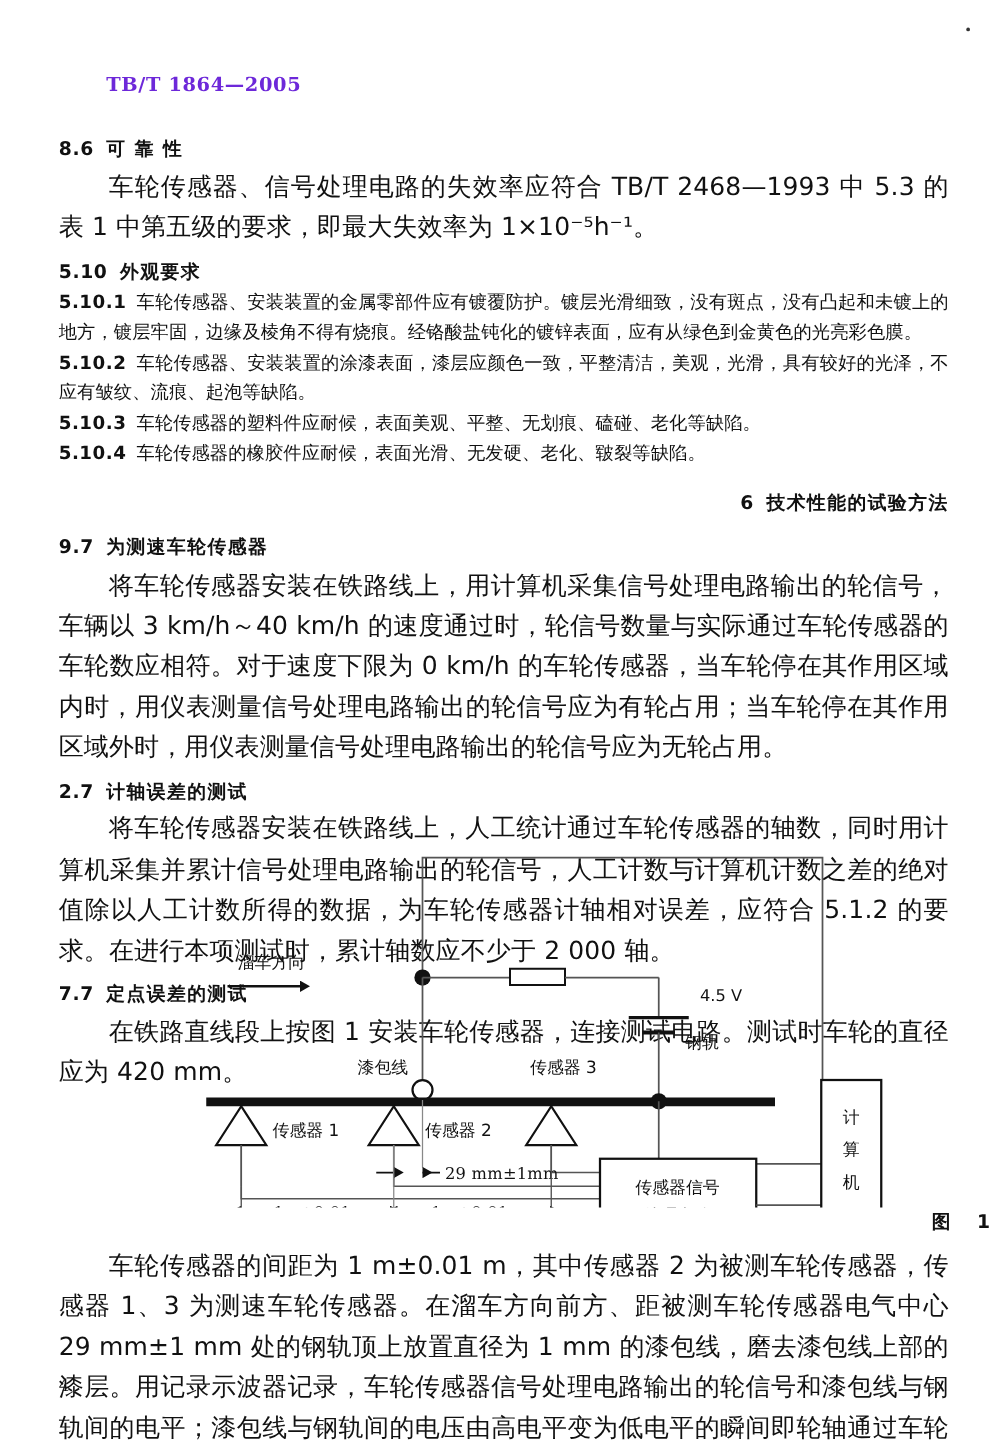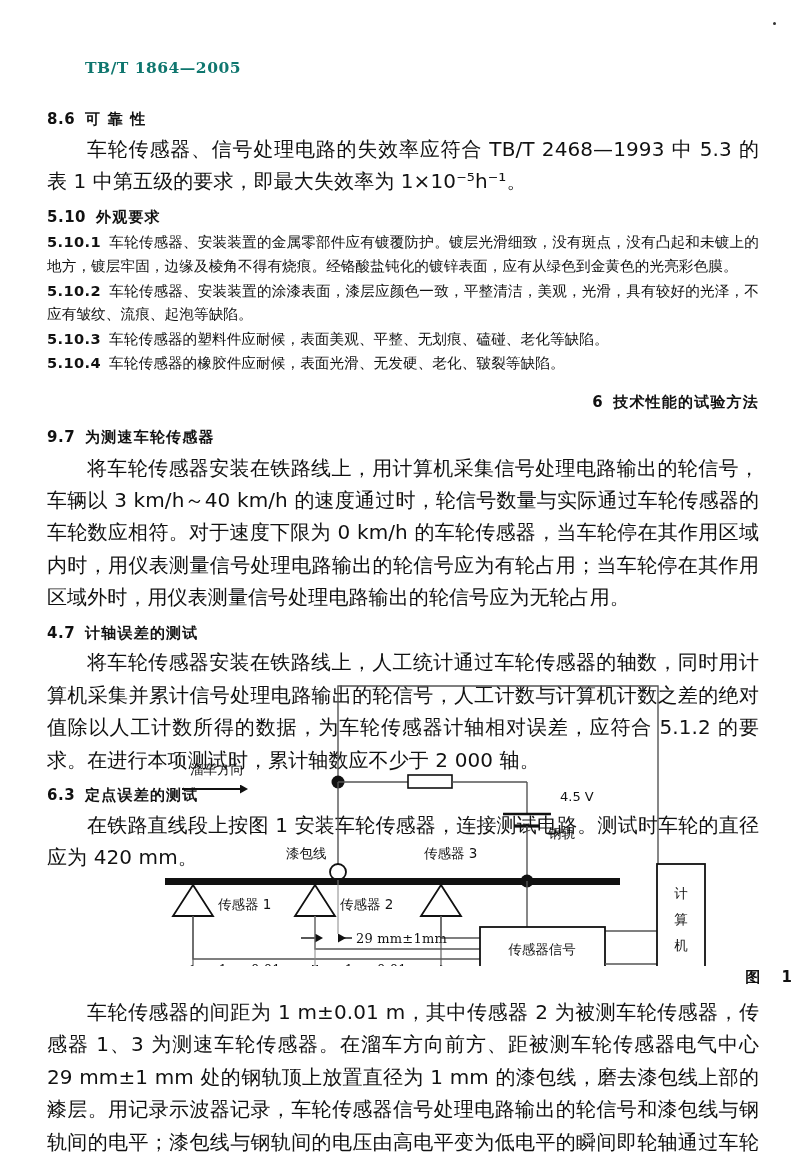--- a/index.html
+++ b/index.html
@@ -23,21 +23,21 @@
   }
   
   .doc-header {
     position: absolute;
     left: 85px;
     top: 58px;
     font-family: "DejaVu Serif", "Liberation Serif", serif;
     font-weight: bold;
     font-size: 15.5px;
     letter-spacing: 0.5px;
-    color: #0f766e;
+    color: #6d28d9;
   }
   
   .content {
     position: absolute;
     left: 47px;
     top: 100px;
     width: 712px;
   }
   .sec-head {
     font-size: 15px;
@@ -169,26 +169,26 @@
     <div class="sec-head major">
       <span class="num">6</span><span>技术性能的试验方法</span>
     </div>
 
     <div class="sec-head sub2">
       <span class="num">9.7</span><span>为测速车轮传感器</span>
     </div>
     <p class="para indent">将车轮传感器安装在铁路线上，用计算机采集信号处理电路输出的轮信号，车辆以 3 km/h～40 km/h 的速度通过时，轮信号数量与实际通过车轮传感器的车轮数应相符。对于速度下限为 0 km/h 的车轮传感器，当车轮停在其作用区域内时，用仪表测量信号处理电路输出的轮信号应为有轮占用；当车轮停在其作用区域外时，用仪表测量信号处理电路输出的轮信号应为无轮占用。</p>
 
     <div class="sec-head">
-      <span class="num">4.7</span><span>计轴误差的测试</span>
+      <span class="num">2.7</span><span>计轴误差的测试</span>
     </div>
     <p class="para indent">将车轮传感器安装在铁路线上，人工统计通过车轮传感器的轴数，同时用计算机采集并累计信号处理电路输出的轮信号，人工计数与计算机计数之差的绝对值除以人工计数所得的数据，为车轮传感器计轴相对误差，应符合 5.1.2 的要求。在进行本项测试时，累计轴数应不少于 2 000 轴。</p>
 
     <div class="sec-head">
-      <span class="num">6.3</span><span>定点误差的测试</span>
+      <span class="num">7.7</span><span>定点误差的测试</span>
     </div>
     <p class="para indent">在铁路直线段上按图 1 安装车轮传感器，连接测试电路。测试时车轮的直径应为 420 mm。</p>
 
   </div>
 
   <div class="figure-wrap">
     <svg width="800" height="300" viewBox="0 0 800 300">
 
       <polyline points="338,116 338,20 658,20 658,206" fill="none" stroke="#555" stroke-width="1.4"></polyline>
       <polyline points="658,206 700,206" fill="none" stroke="#555" stroke-width="1.4"></polyline>

